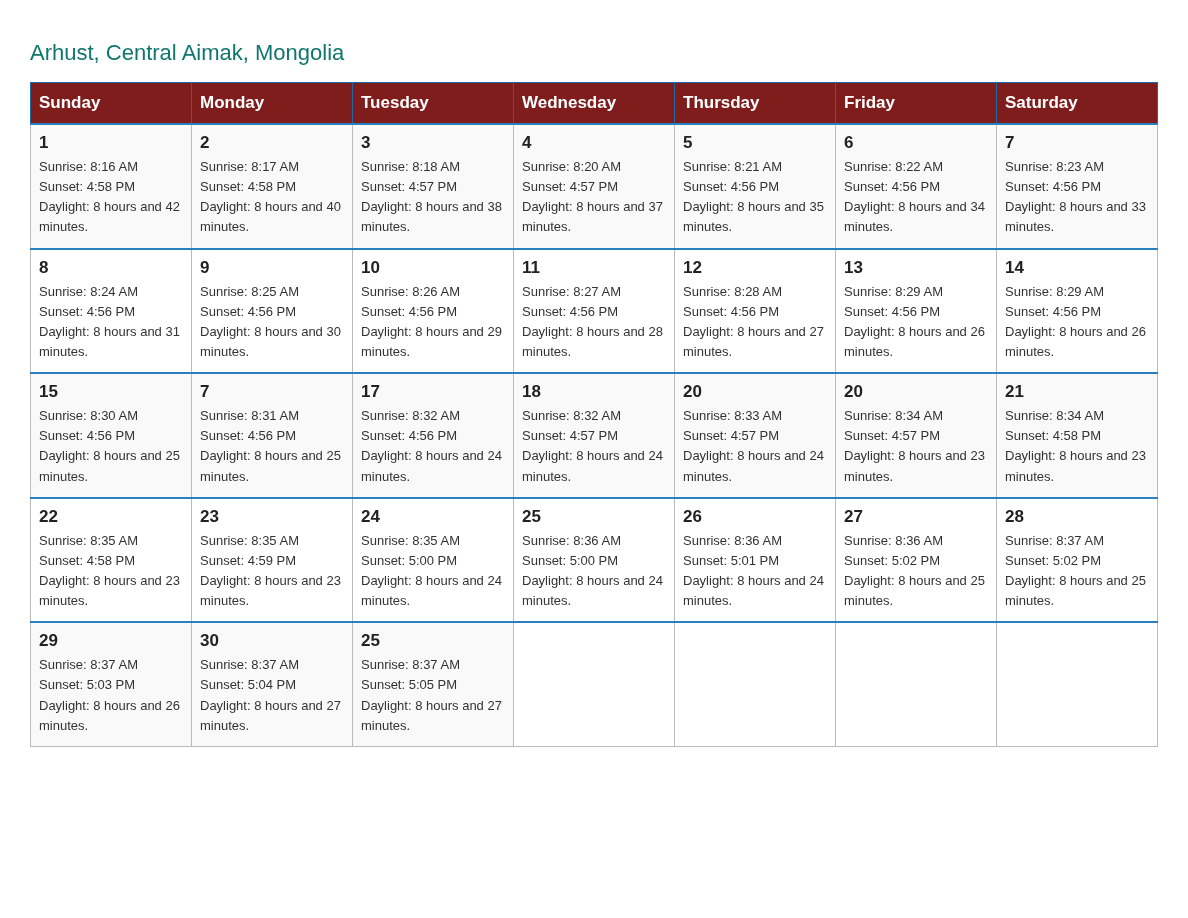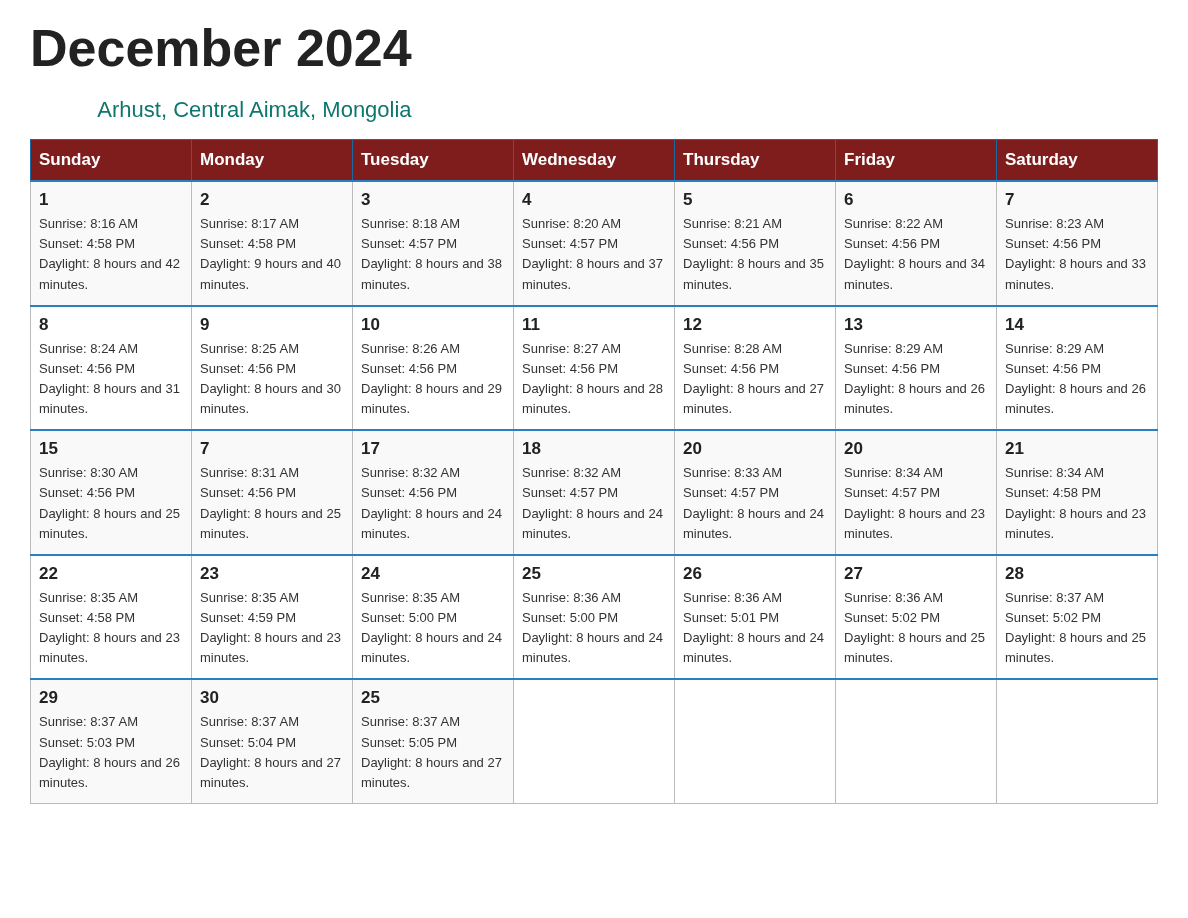--- a/index.html
+++ b/index.html
@@ -83,21 +83,20 @@
     }
     .calendar tbody tr:first-child td {
       border-top: 2px solid #2a7fc1;
     }
   </style>
 </head>
 <body>
 
 <div class="header-row">
   <div class="title-block">
-    <div class="month-title">December 2024</div>
     <div class="location-title">Arhust, Central Aimak, Mongolia</div>
   </div>
 </div>
 
 <table class="calendar">
   <thead>
     <tr>
     <th>Sunday</th>
         <th>Monday</th>
         <th>Tuesday</th>
@@ -115,21 +114,21 @@
           <span>Sunrise: 8:16 AM</span><br>
           <span>Sunset: 4:58 PM</span><br>
           <span>Daylight: 8 hours and 42 minutes.</span>
         </div>
       </td>
         <td>
         <span class="day-num">2</span>
         <div class="day-info">
           <span>Sunrise: 8:17 AM</span><br>
           <span>Sunset: 4:58 PM</span><br>
-          <span>Daylight: 9 hours and 40 minutes.</span>
+          <span>Daylight: 8 hours and 40 minutes.</span>
         </div>
       </td>
         <td>
         <span class="day-num">3</span>
         <div class="day-info">
           <span>Sunrise: 8:18 AM</span><br>
           <span>Sunset: 4:57 PM</span><br>
           <span>Daylight: 8 hours and 38 minutes.</span>
         </div>
       </td>

